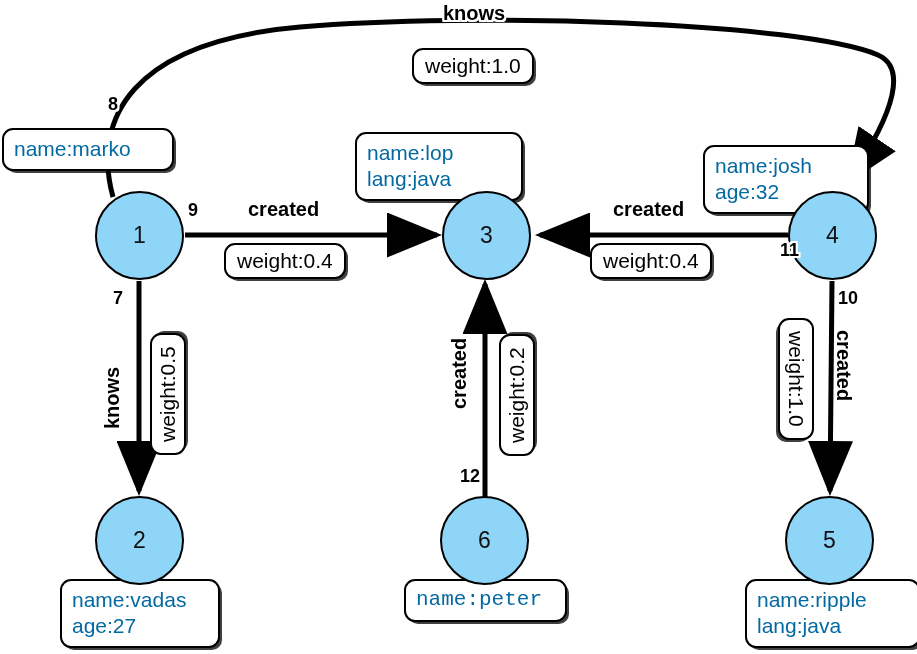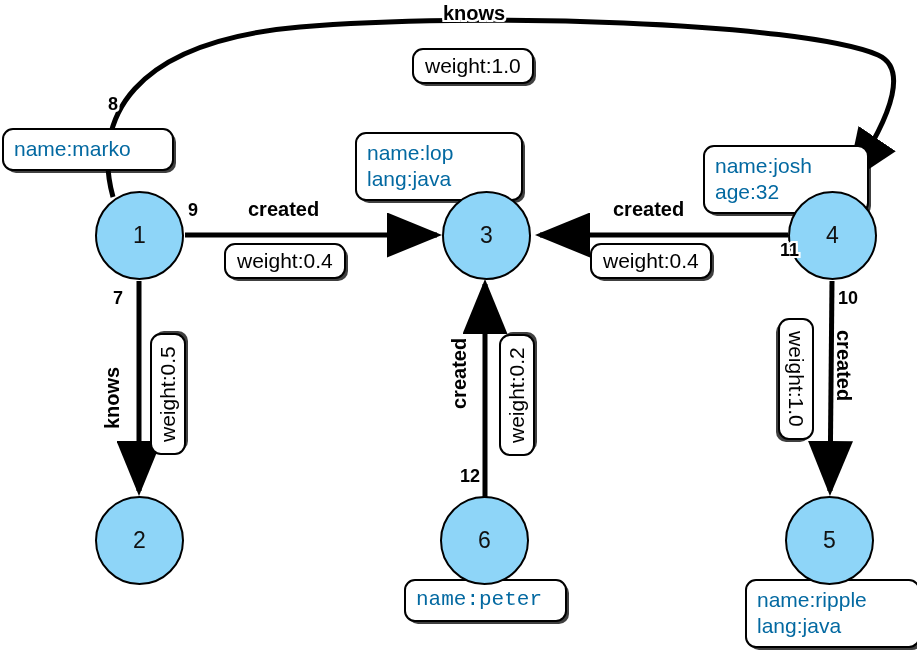--- a/index.html
+++ b/index.html
@@ -136,20 +136,24 @@
   <div class="prop-box" style="left:2px; top:128px; width:172px;">
     <span class="pline">name:marko</span>
   </div>
   <div class="vertex" style="left:95px; top:191px; width:89px; height:89px;">
     <span>1</span>
   </div>
 
   <div class="vertex" style="left:95px; top:496px; width:89px; height:89px;">
     <span>2</span>
   </div>
+  <div class="prop-box" style="left:60px; top:579px; width:160px;">
+    <span class="pline">name:vadas</span>
+    <span class="pline">age:27</span>
+  </div>
 
   <div class="prop-box" style="left:355px; top:132px; width:168px;">
     <span class="pline">name:lop</span>
     <span class="pline">lang:java</span>
   </div>
   <div class="vertex" style="left:442px; top:191px; width:89px; height:89px;">
     <span>3</span>
   </div>
 
   <div class="prop-box" style="left:703px; top:128px; width:166px;margin-top:17px;">

